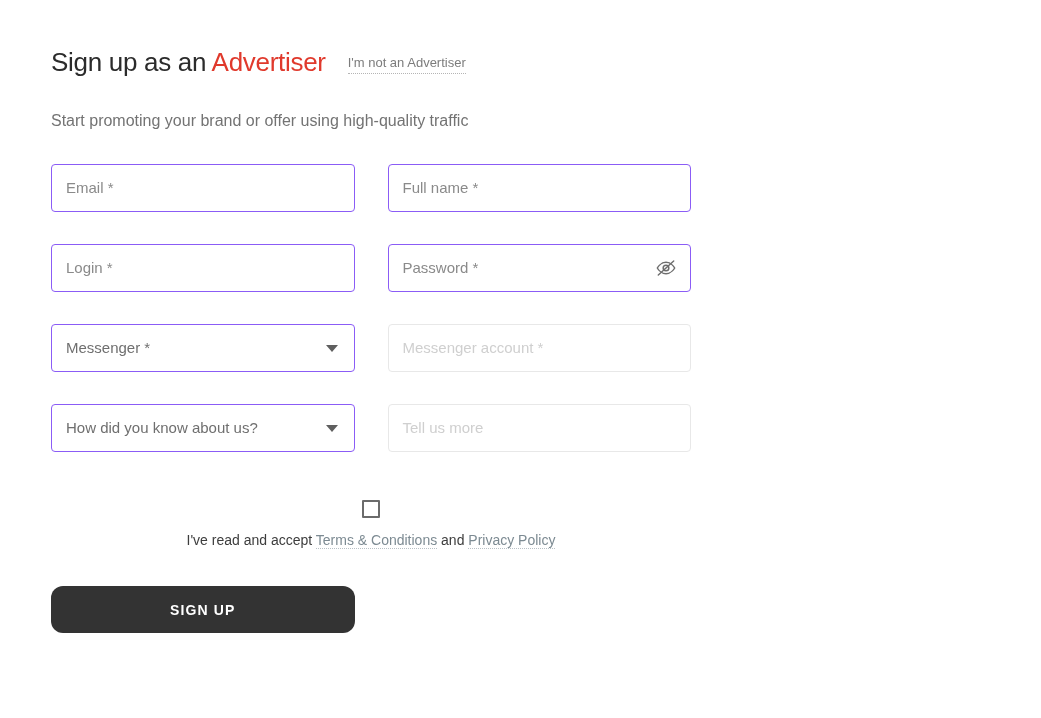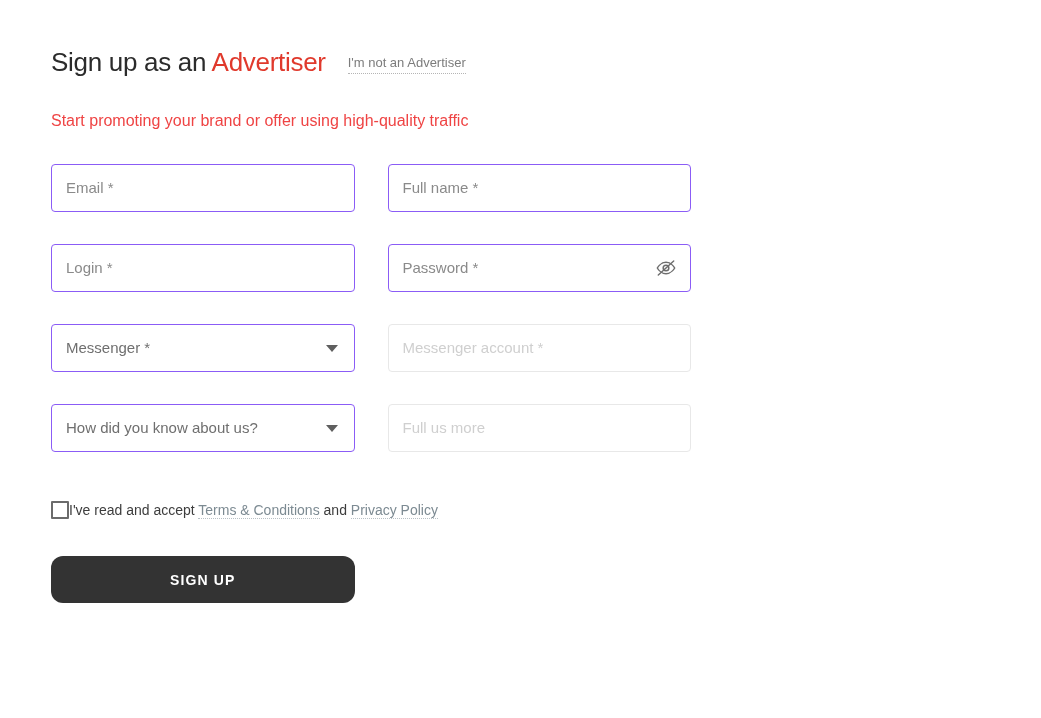--- a/index.html
+++ b/index.html
@@ -54,21 +54,21 @@
     cursor: pointer;
     white-space: nowrap;
     position: relative;
     top: -4px;
   }
 
   .subtitle {
     margin: 26px 0 0 0;
     font-size: 16px;
     line-height: 22px;
-    color: #ef4444;
+    color: #737373;
   }
 
   
   .form {
     margin-top: 32px;
     width: 640px;
   }
   .form-row {
     display: flex;
     gap: 33px;
@@ -132,20 +132,22 @@
     background: none;
     border: 0;
     padding: 0;
   }
 
   
   .terms-row {
     display: flex;
     align-items: center;
     margin-top: 48px;
+    gap: 12px;
+    flex-direction: column;
   }
   .checkbox {
     width: 18px;
     height: 18px;
     border: 2px solid #6b6b6b;
     border-radius: 1px;
     background: #ffffff;
     flex: 0 0 auto;
     cursor: pointer;
   }
@@ -227,21 +229,21 @@
       </div>
     </div>
 
 
     <div class="form-row">
       <div class="field select">
         <span class="field-label">How did you know about us?</span>
         <span class="caret"></span>
       </div>
       <div class="field disabled">
-        <span class="field-label">Full us more</span>
+        <span class="field-label">Tell us more</span>
       </div>
     </div>
 
     <div class="terms-row">
       <div class="checkbox"></div>
       <div class="terms-text"><span>I've read and accept </span><a class="doc-link">Terms &amp; Conditions</a><span> and </span><a class="doc-link">Privacy Policy</a></div>
     </div>
 
     <button class="submit-btn">SIGN UP</button>
 

